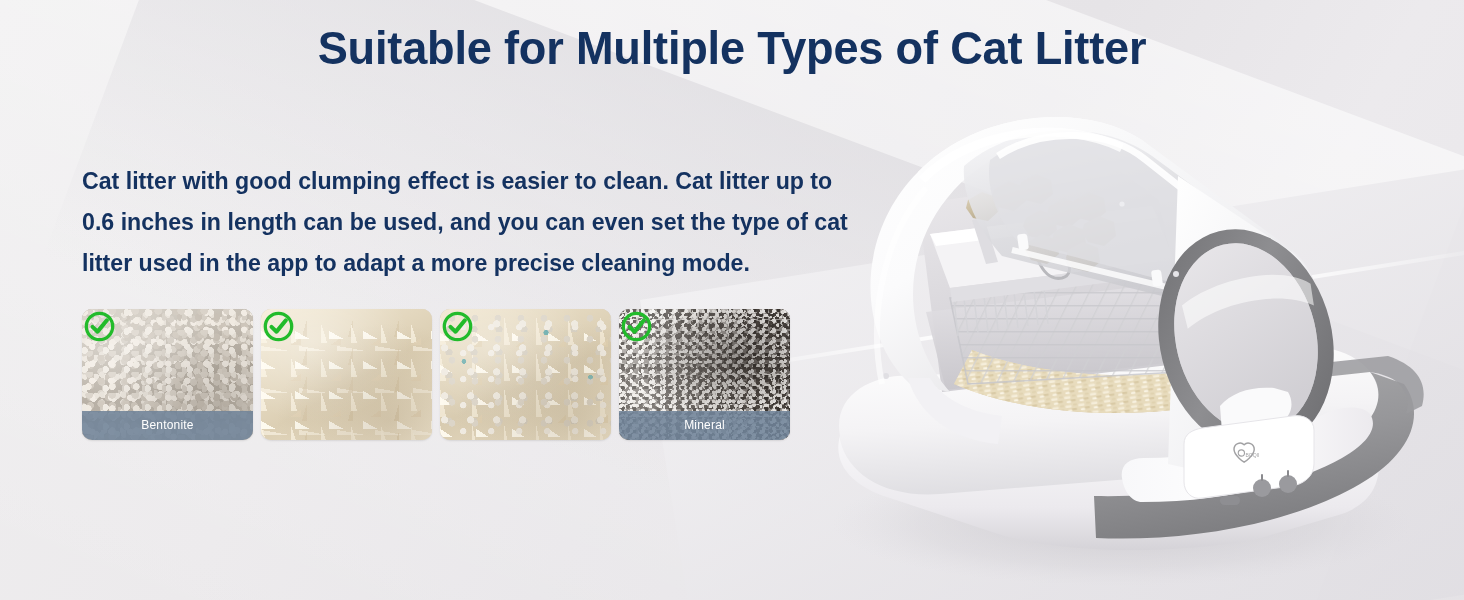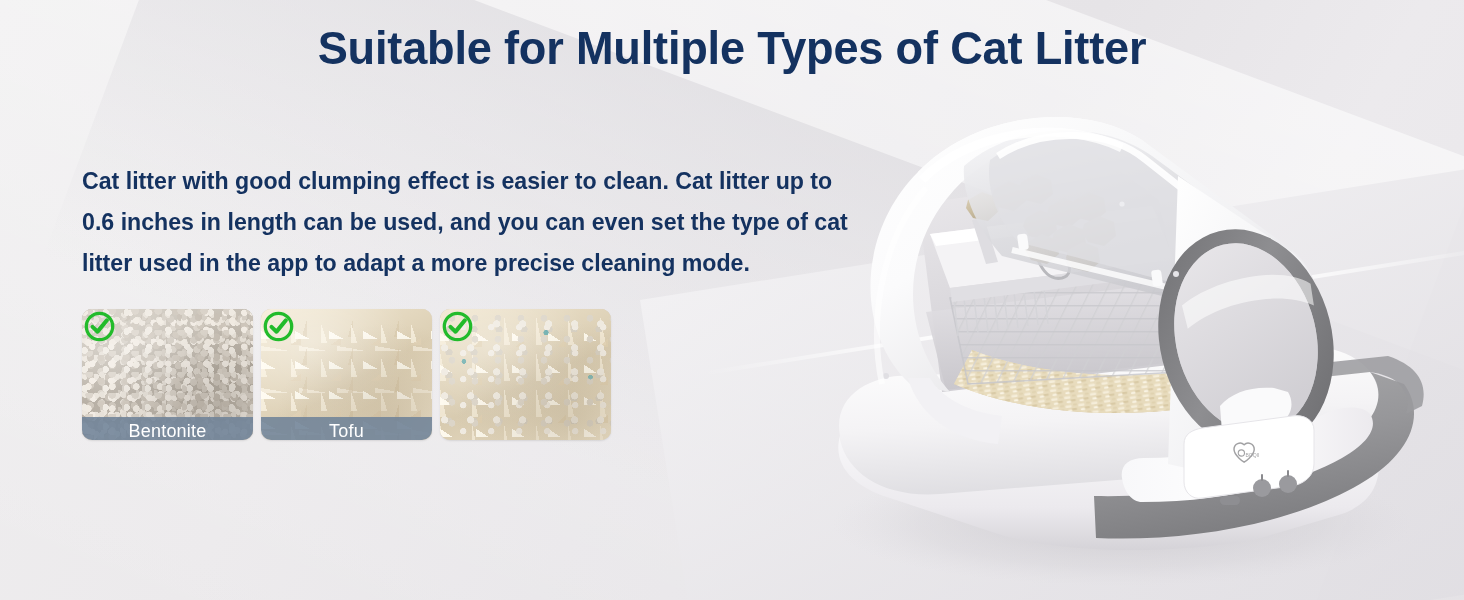--- a/index.html
+++ b/index.html
@@ -106,25 +106,25 @@
     background: #cfcac2;
     box-shadow: 0 1px 2px rgba(0,0,0,0.10);
   }
   .card-photo {
     position: absolute;
     inset: 0;
   }
   .card-label {
     position: absolute;
     left: 0; right: 0; bottom: 0;
-    height: 23px;
+    height: 29px;
     line-height: 29px;
     text-align: center;
     color: #ffffff;
-    font-size: 18px;
+    font-size: 12px;
     font-weight: 400;
     background: rgba(112,131,152,0.88);
     letter-spacing: .2px;
   }
   .check {
     position: absolute;
     left: 1px; top: 1px;
     width: 33px; height: 33px;
     z-index: 4;
   }
@@ -272,31 +272,38 @@
       </svg>
       <div class="card-label">Bentonite</div>
     </div>
 
     <div class="card">
       <div class="card-photo tex-tofu"></div>
       <svg class="check" viewBox="0 0 34 34">
         <circle cx="17" cy="17" r="13.6" fill="none" stroke="#22bb2b" stroke-width="3.4"></circle>
         <path d="M9.8 17.4 L15 22.3 L24.6 10.6" fill="none" stroke="#22bb2b" stroke-width="4.2" stroke-linecap="round" stroke-linejoin="round"></path>
       </svg>
-      <div class="card-label">Tofu</div>
     </div>
 
     <div class="card">
       <div class="card-photo tex-mix"></div>
       <svg class="check" viewBox="0 0 34 34">
         <circle cx="17" cy="17" r="13.6" fill="none" stroke="#22bb2b" stroke-width="3.4"></circle>
         <path d="M9.8 17.4 L15 22.3 L24.6 10.6" fill="none" stroke="#22bb2b" stroke-width="4.2" stroke-linecap="round" stroke-linejoin="round"></path>
       </svg>
     </div>
 
+    <div class="card">
+      <div class="card-photo tex-mineral"></div>
+      <svg class="check" viewBox="0 0 34 34">
+        <circle cx="17" cy="17" r="13.6" fill="none" stroke="#22bb2b" stroke-width="3.4"></circle>
+        <path d="M9.8 17.4 L15 22.3 L24.6 10.6" fill="none" stroke="#22bb2b" stroke-width="4.2" stroke-linecap="round" stroke-linejoin="round"></path>
+      </svg>
+      <div class="card-label">Mineral</div>
+    </div>
 
   </div>
 
   <div class="product">
     <svg width="660" height="516" viewBox="0 0 660 516" xmlns="http://www.w3.org/2000/svg">
       <defs>
         <linearGradient id="shellOuter" x1="0" y1="0" x2="0.7" y2="1">
           <stop offset="0%" stop-color="#ffffff"></stop>
           <stop offset="45%" stop-color="#fbfbfc"></stop>
           <stop offset="100%" stop-color="#e3e2e5"></stop>

